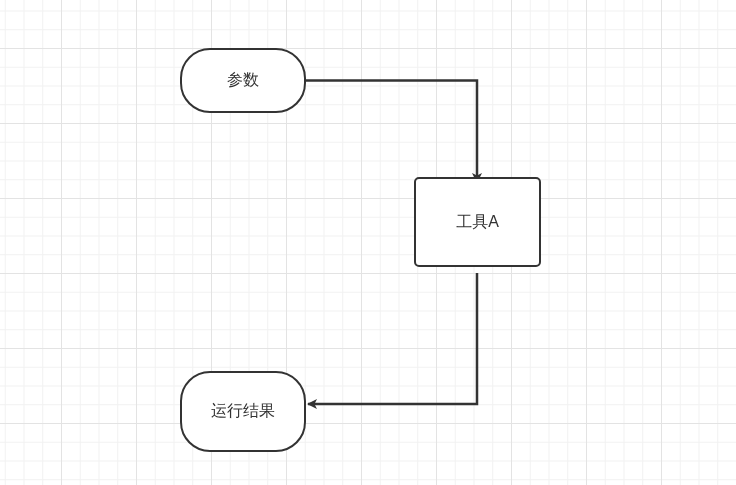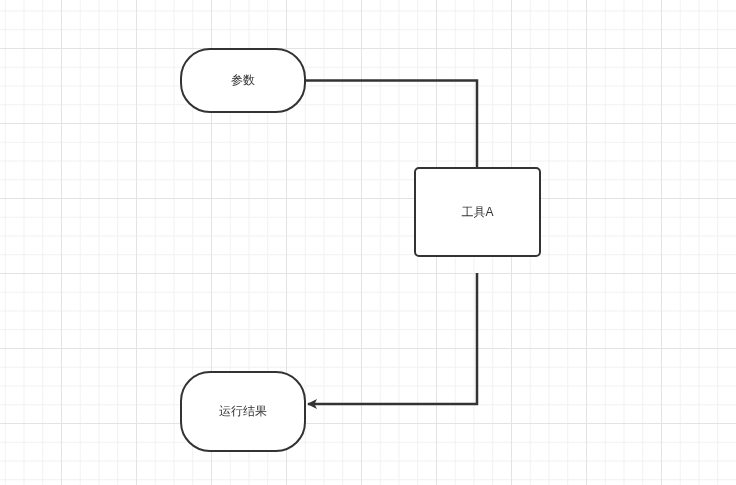--- a/index.html
+++ b/index.html
@@ -14,26 +14,26 @@
       background-size: 75px 75px, 75px 75px, 18.75px 18.75px, 18.75px 18.75px;
       background-position: 61px 48px, 61px 48px, 61px 48px, 61px 48px;
       font-family: "Liberation Sans", "DejaVu Sans", sans-serif;
       position: relative;
     }
     #canvas { position: absolute; left: 0; top: 0; width: 736px; height: 485px; }
     .node {
       position: absolute; box-sizing: border-box;
       border: 2.5px solid #333333; background: #ffffff;
       display: flex; align-items: center; justify-content: center;
-      font-size: 12px; color: #333333;
+      font-size: 16px; color: #333333;
     }
     .terminator { border-radius: 30px; }
     .process { border-radius: 5px; }
     #node-params { left: 180px; top: 48px; width: 126px; height: 65px; }
-    #node-tool { left: 414px; top: 167px; width: 127px; height: 90px; }
+    #node-tool { left: 414px; top: 177px; width: 127px; height: 90px; }
     #node-result { left: 180px; top: 371px; width: 126px; height: 81px; }
     svg.connectors { position: absolute; left: 0; top: 0; }
   </style>
 </head>
 <body>
 
 <div id="canvas">
   <svg class="connectors" width="736" height="485">
     <defs>
       <marker id="arrowhead" markerWidth="10" markerHeight="10" refX="9" refY="5" orient="auto" markerUnits="userSpaceOnUse">

